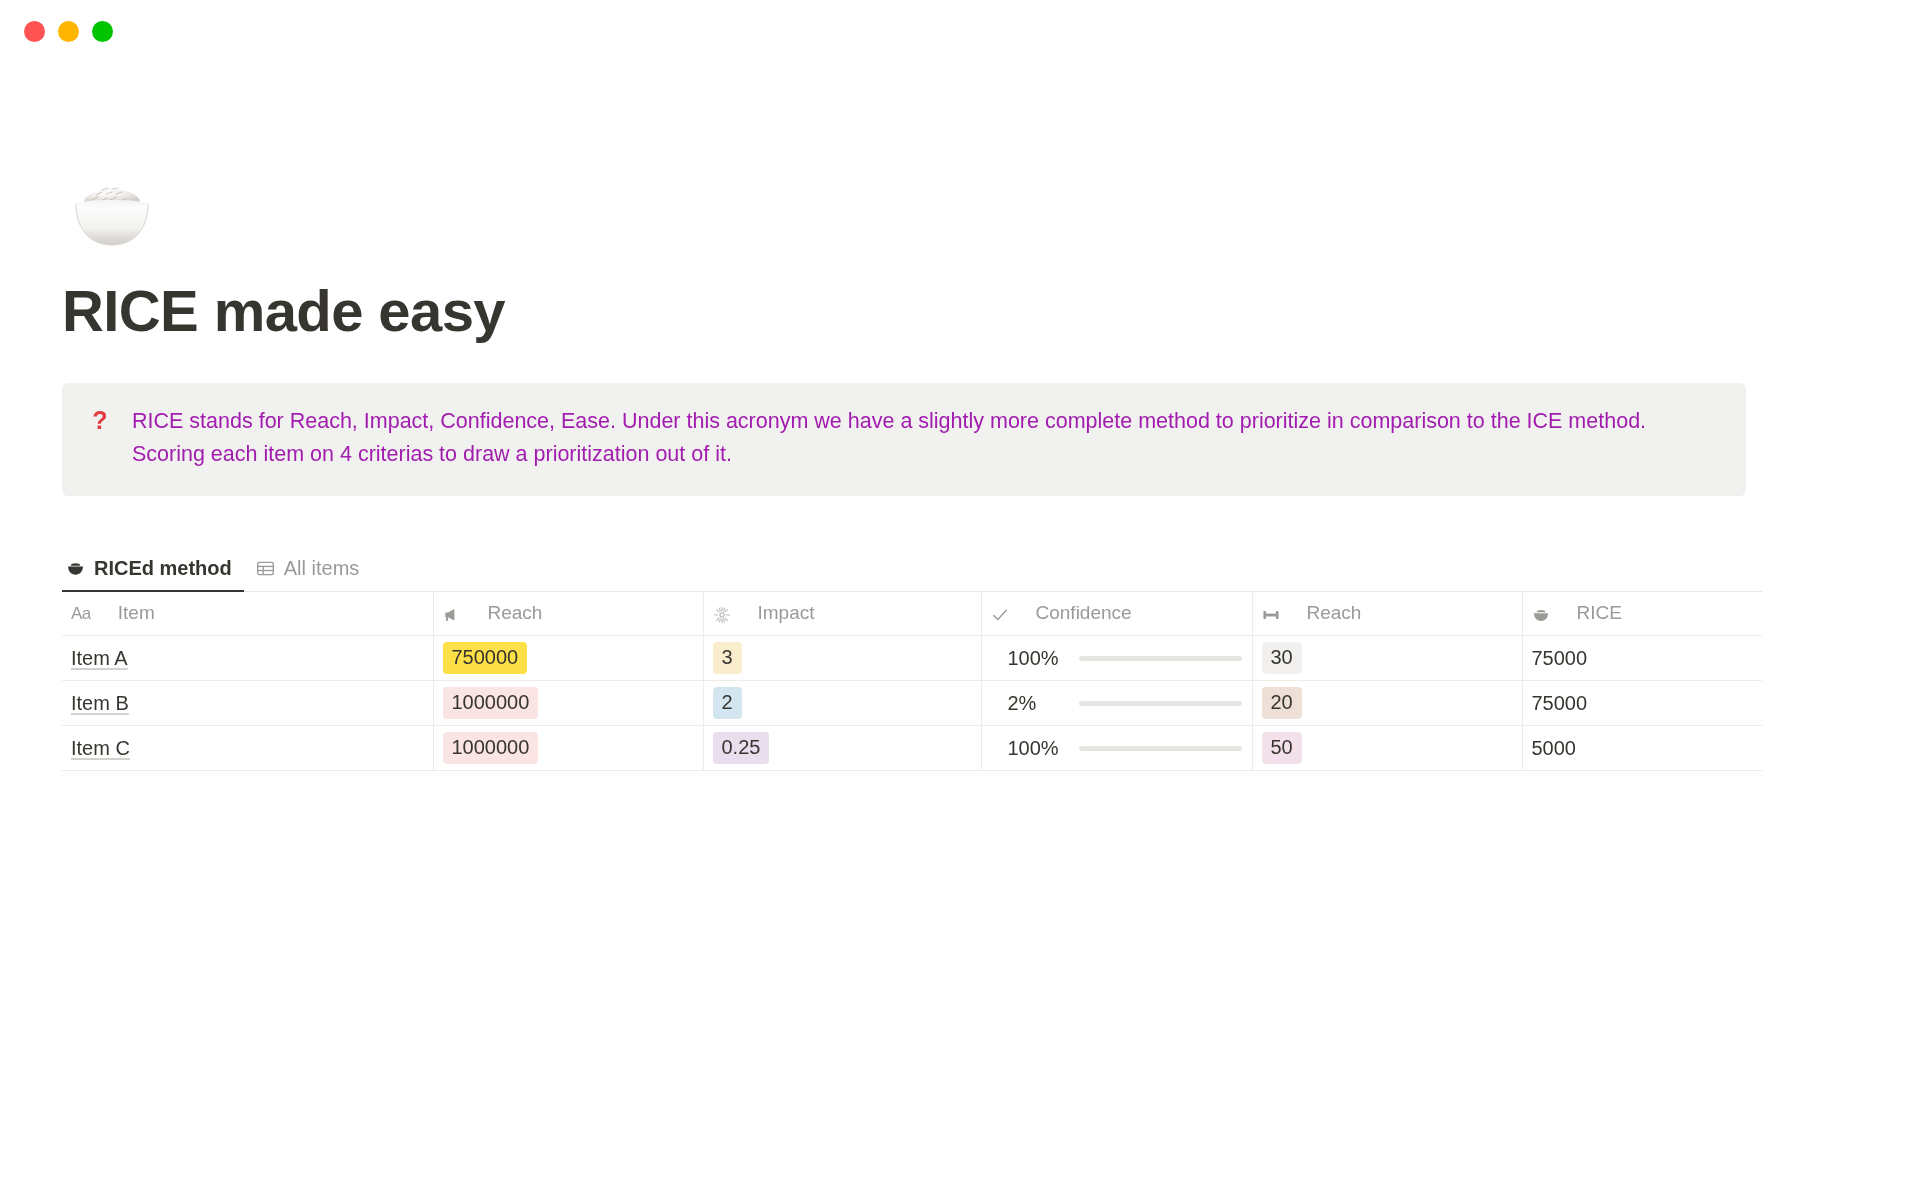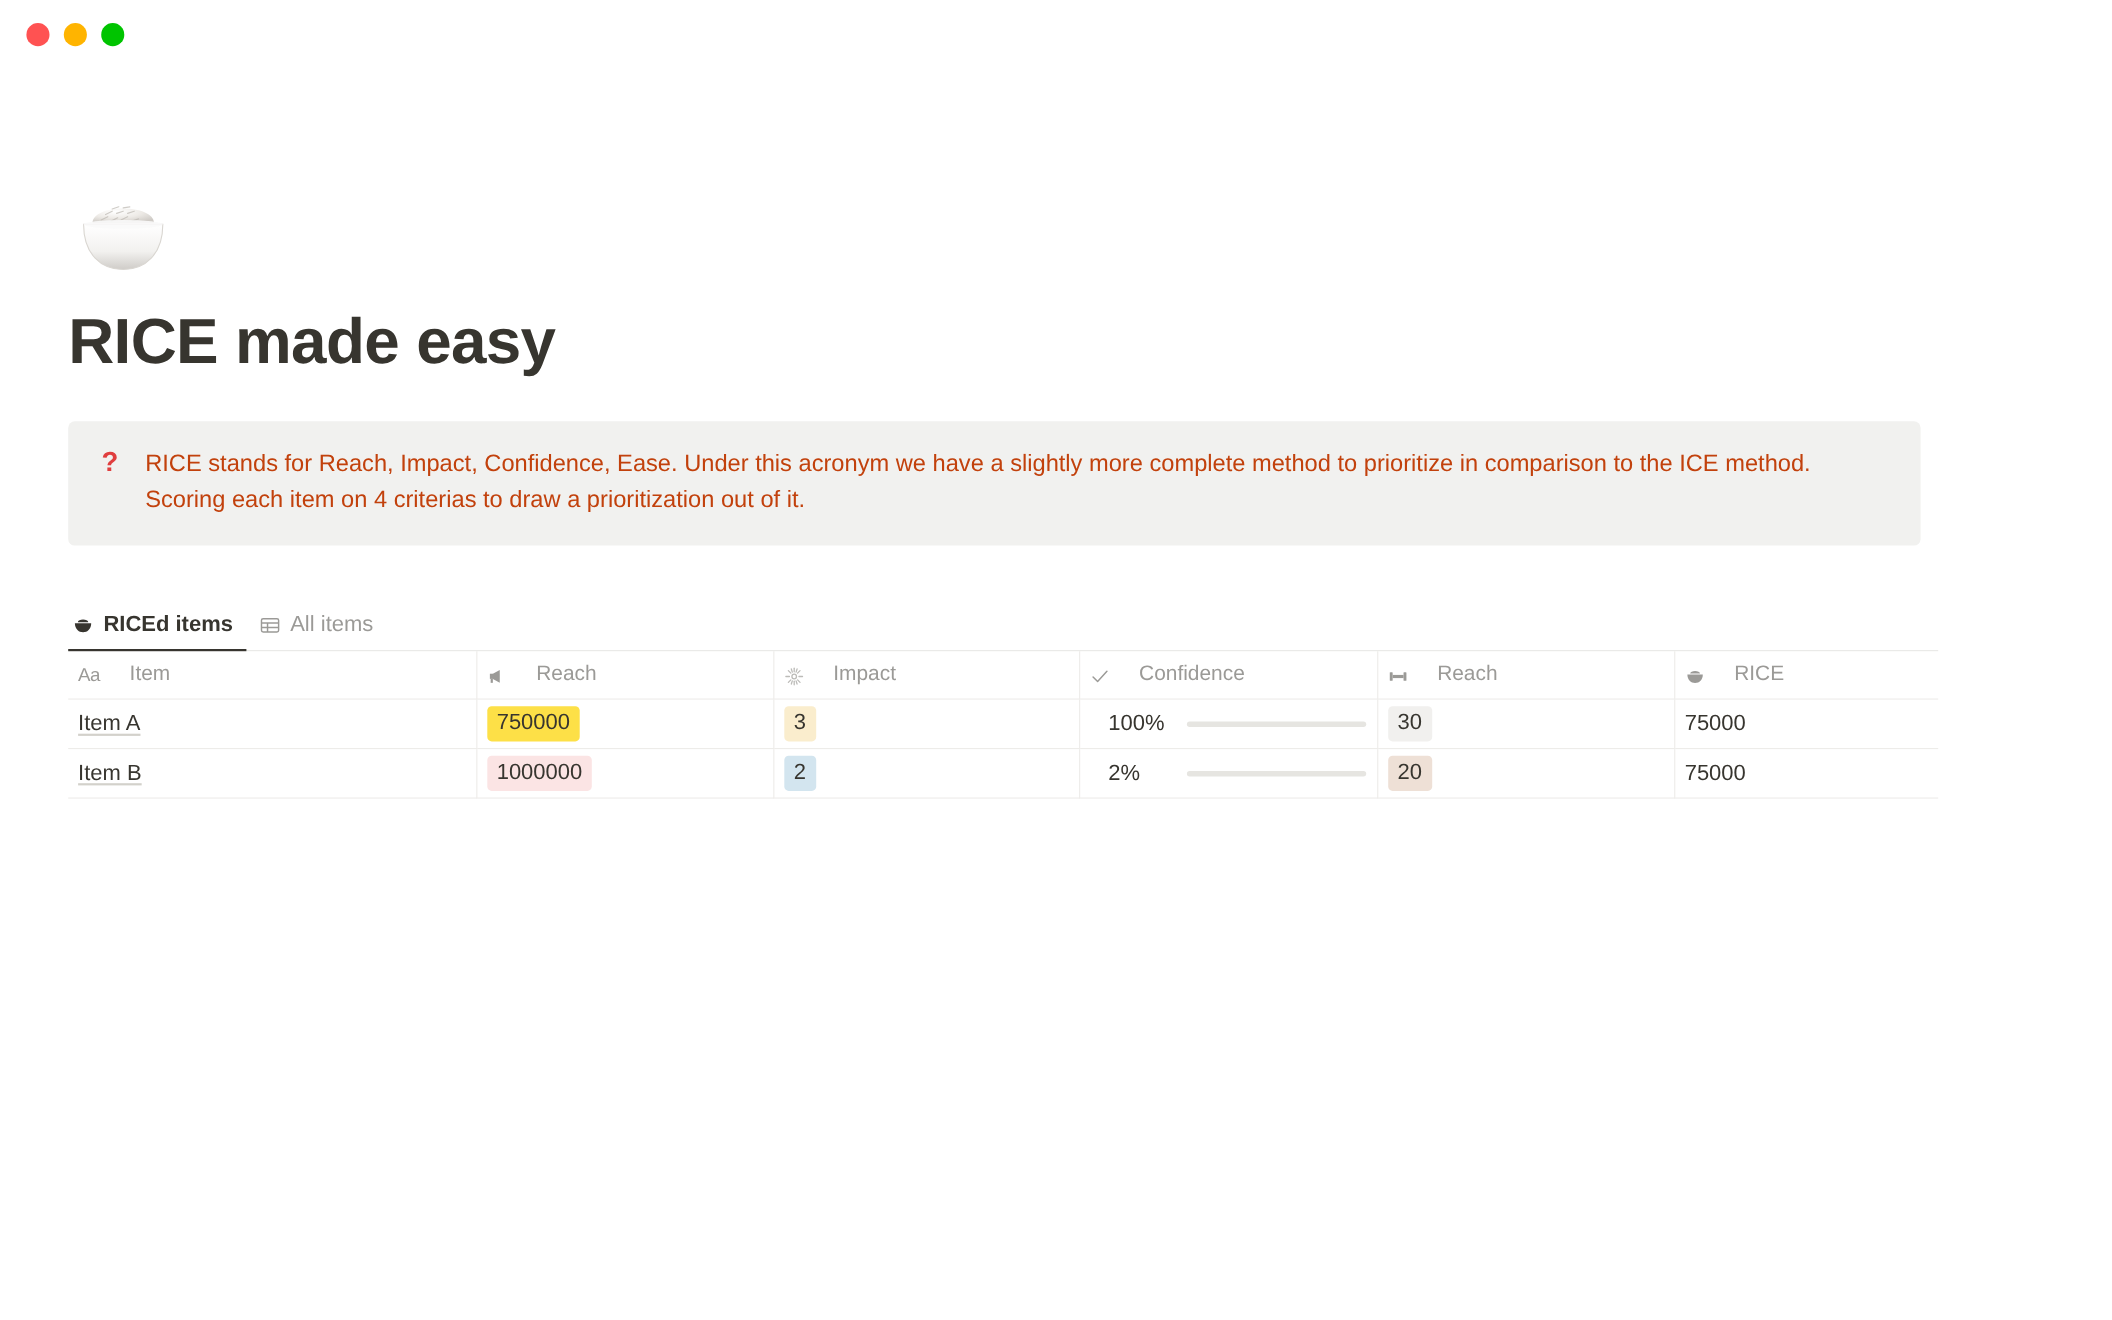--- a/index.html
+++ b/index.html
@@ -67,21 +67,21 @@
     line-height: 30px;
     color: #E03E3E;
     font-weight: 700;
     flex: 0 0 auto;
     width: 24px;
     text-align: center;
   }
   .callout-text {
     font-size: 21.5px;
     line-height: 1.55;
-    color: #c2410c;
+    color: #a21caf;
     max-width: 1560px;
   }
 
   
   .tabs {
     margin-top: 55px;
     display: flex;
     align-items: flex-end;
     gap: 8px;
     width: 1700px;
@@ -237,21 +237,21 @@
 
   <div class="tabs">
 
     <div class="tab active">
       <span class="tab-icon">
         <svg width="19" height="19" viewBox="0 0 20 20" aria-hidden="true">
           <path d="M5 7 C5 3.6 15 3.6 15 7 Z" fill="#37352F"></path>
           <path d="M2.2 8 L17.8 8 C17.8 13.4 14.3 16.6 10 16.6 C5.7 16.6 2.2 13.4 2.2 8 Z" fill="#37352F"></path>
         </svg>
       </span>
-      <span>RICEd items</span>
+      <span>RICEd method</span>
     </div>
 
     <div class="tab inactive">
       <span class="tab-icon">
         <svg width="19" height="19" viewBox="0 0 20 20" aria-hidden="true">
           <rect x="1.8" y="3.6" width="16.4" height="12.8" rx="1.6" fill="none" stroke="#9B9A97" stroke-width="1.4"></rect>
           <line x1="1.8" y1="7.8" x2="18.2" y2="7.8" stroke="#9B9A97" stroke-width="1.4"></line>
           <line x1="1.8" y1="12.1" x2="18.2" y2="12.1" stroke="#9B9A97" stroke-width="1.4"></line>
           <line x1="7.6" y1="7.8" x2="7.6" y2="16.4" stroke="#9B9A97" stroke-width="1.4"></line>
         </svg>
@@ -368,16 +368,29 @@
           <td><span class="pill" style="background: rgb(211, 229, 239);">2</span></td>
           <td>
             <div class="conf-cell">
               <span class="conf-label">2%</span>
               <span class="conf-track" style="background: rgb(230, 229, 225);"><span class="conf-fill" style="width: 75%; background: rgb(110, 157, 120);"></span></span>
             </div>
           </td>
           <td><span class="pill" style="background: rgb(238, 224, 214);">20</span></td>
           <td class="rice-cell"><span>75000</span></td>
         </tr>
+        <tr>
+          <td><span class="item-link">Item C</span></td>
+          <td><span class="pill" style="background: rgb(251, 228, 228);">1000000</span></td>
+          <td><span class="pill" style="background: rgb(232, 222, 238);">0.25</span></td>
+          <td>
+            <div class="conf-cell">
+              <span class="conf-label">100%</span>
+              <span class="conf-track" style="background: rgb(230, 229, 225);"><span class="conf-fill" style="width: 100%; background: rgb(110, 157, 120);"></span></span>
+            </div>
+          </td>
+          <td><span class="pill" style="background: rgb(244, 224, 234);">50</span></td>
+          <td class="rice-cell"><span>5000</span></td>
+        </tr>
       </tbody>
   </table>
 
 </div>
 
 </body></html>

